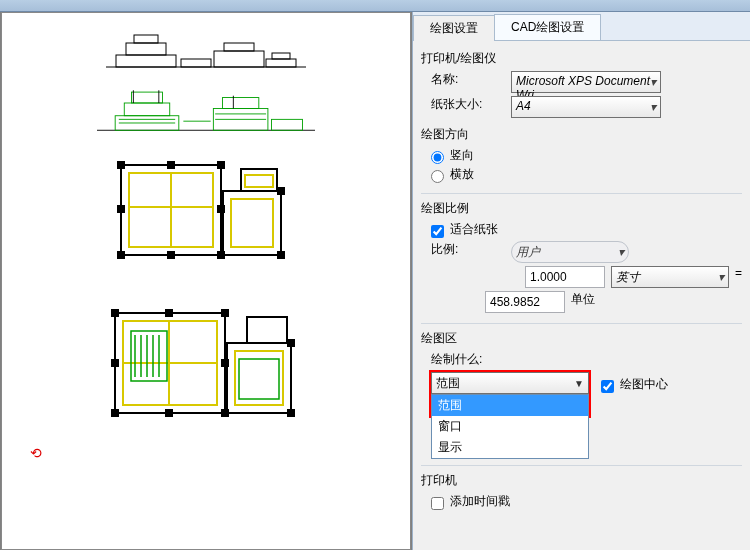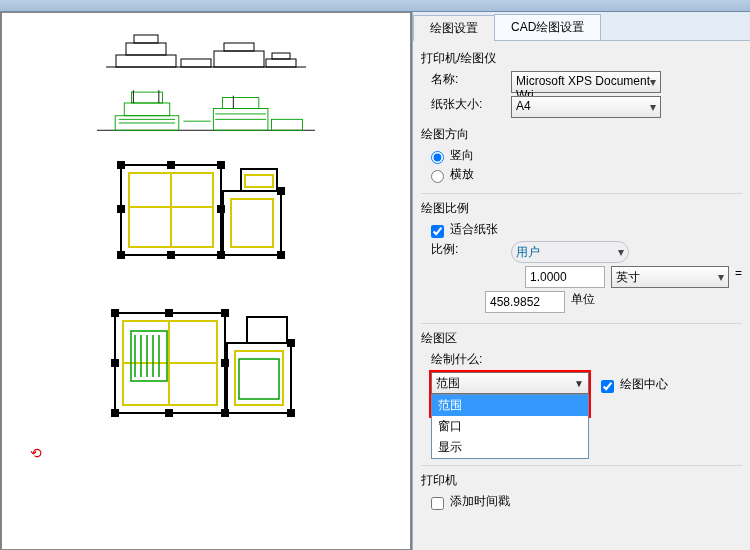--- a/index.html
+++ b/index.html
@@ -15,23 +15,23 @@
   svg { display:block; }
   .side-panel { flex:1; background: #f0f0f0; border-left:1px solid #9db2c9; display:flex; flex-direction:column; }
   .tabs { display:flex; background:#e4ecf6; border-bottom:1px solid #aabccf; }
   .tab { padding:4px 16px; border:1px solid #aabccf; border-bottom:none; background:#f7fbff; margin-right:-1px; margin-top:2px; }
   .tab.active { background:#f0f0f0; position:relative; top:1px; }
   .panel-body { padding:6px 8px; overflow:auto; flex:1; }
   .group-title { font-size:12px; margin:3px 0 4px 0; }
   .row { display:flex; margin:3px 0 3px 10px; }
   .label { width:80px; color:#000; }
   .dropdown, input[type=text] { border:1px solid #abadb3; background:#fff; height:22px; padding:2px 4px; font-size:12px; }
-  .dropdown { min-width:118px; background:linear-gradient(#fff,#e9e9e9); border:1px solid #707070; position:relative; padding-right:1px;}
+  .dropdown { min-width:118px; background:linear-gradient(#fff,#e9e9e9); border:1px solid #707070; position:relative; padding-right:1px;font-style:italic;}
   .dropdown::after { content:"▾"; position:absolute; right:4px; top:3px; color:#444;}
-  .dropdown.disabled { background:#efeff1; color:#0369a1; border-color:#bfc4cc;border-radius:11px;}
+  .dropdown.disabled { background:#efeff1; color:#404040; border-color:#bfc4cc;border-radius:11px;}
   .hr { border:none; border-top:1px solid #d0d7df; margin:10px 0 6px; }
   .radio-row, .check-row { display:flex; align-items:flex-end; margin:2px 0 2px 10px; }
   .radio-row input, .check-row input { margin-right:6px; }
   .ml { margin-left:96px;}
   .unit-lbl { margin-left:6px; }
   .sel-wrap { margin:4px 0 0 10px; position:relative; width:158px;}
   .sel-main { display:flex; align-items:center; justify-content:space-between; height:22px; border:1px solid #707070; background:linear-gradient(#fff,#e9e9e9); padding:0 4px; }
   .sel-list { position:absolute; left:0; top:22px; width:100%; border:1px solid #6b8fb3; background:#fff; z-index:10;}
   .sel-item { padding:2px 6px; }
   .sel-item.hl { background:#3399ff; color:#fff; }

